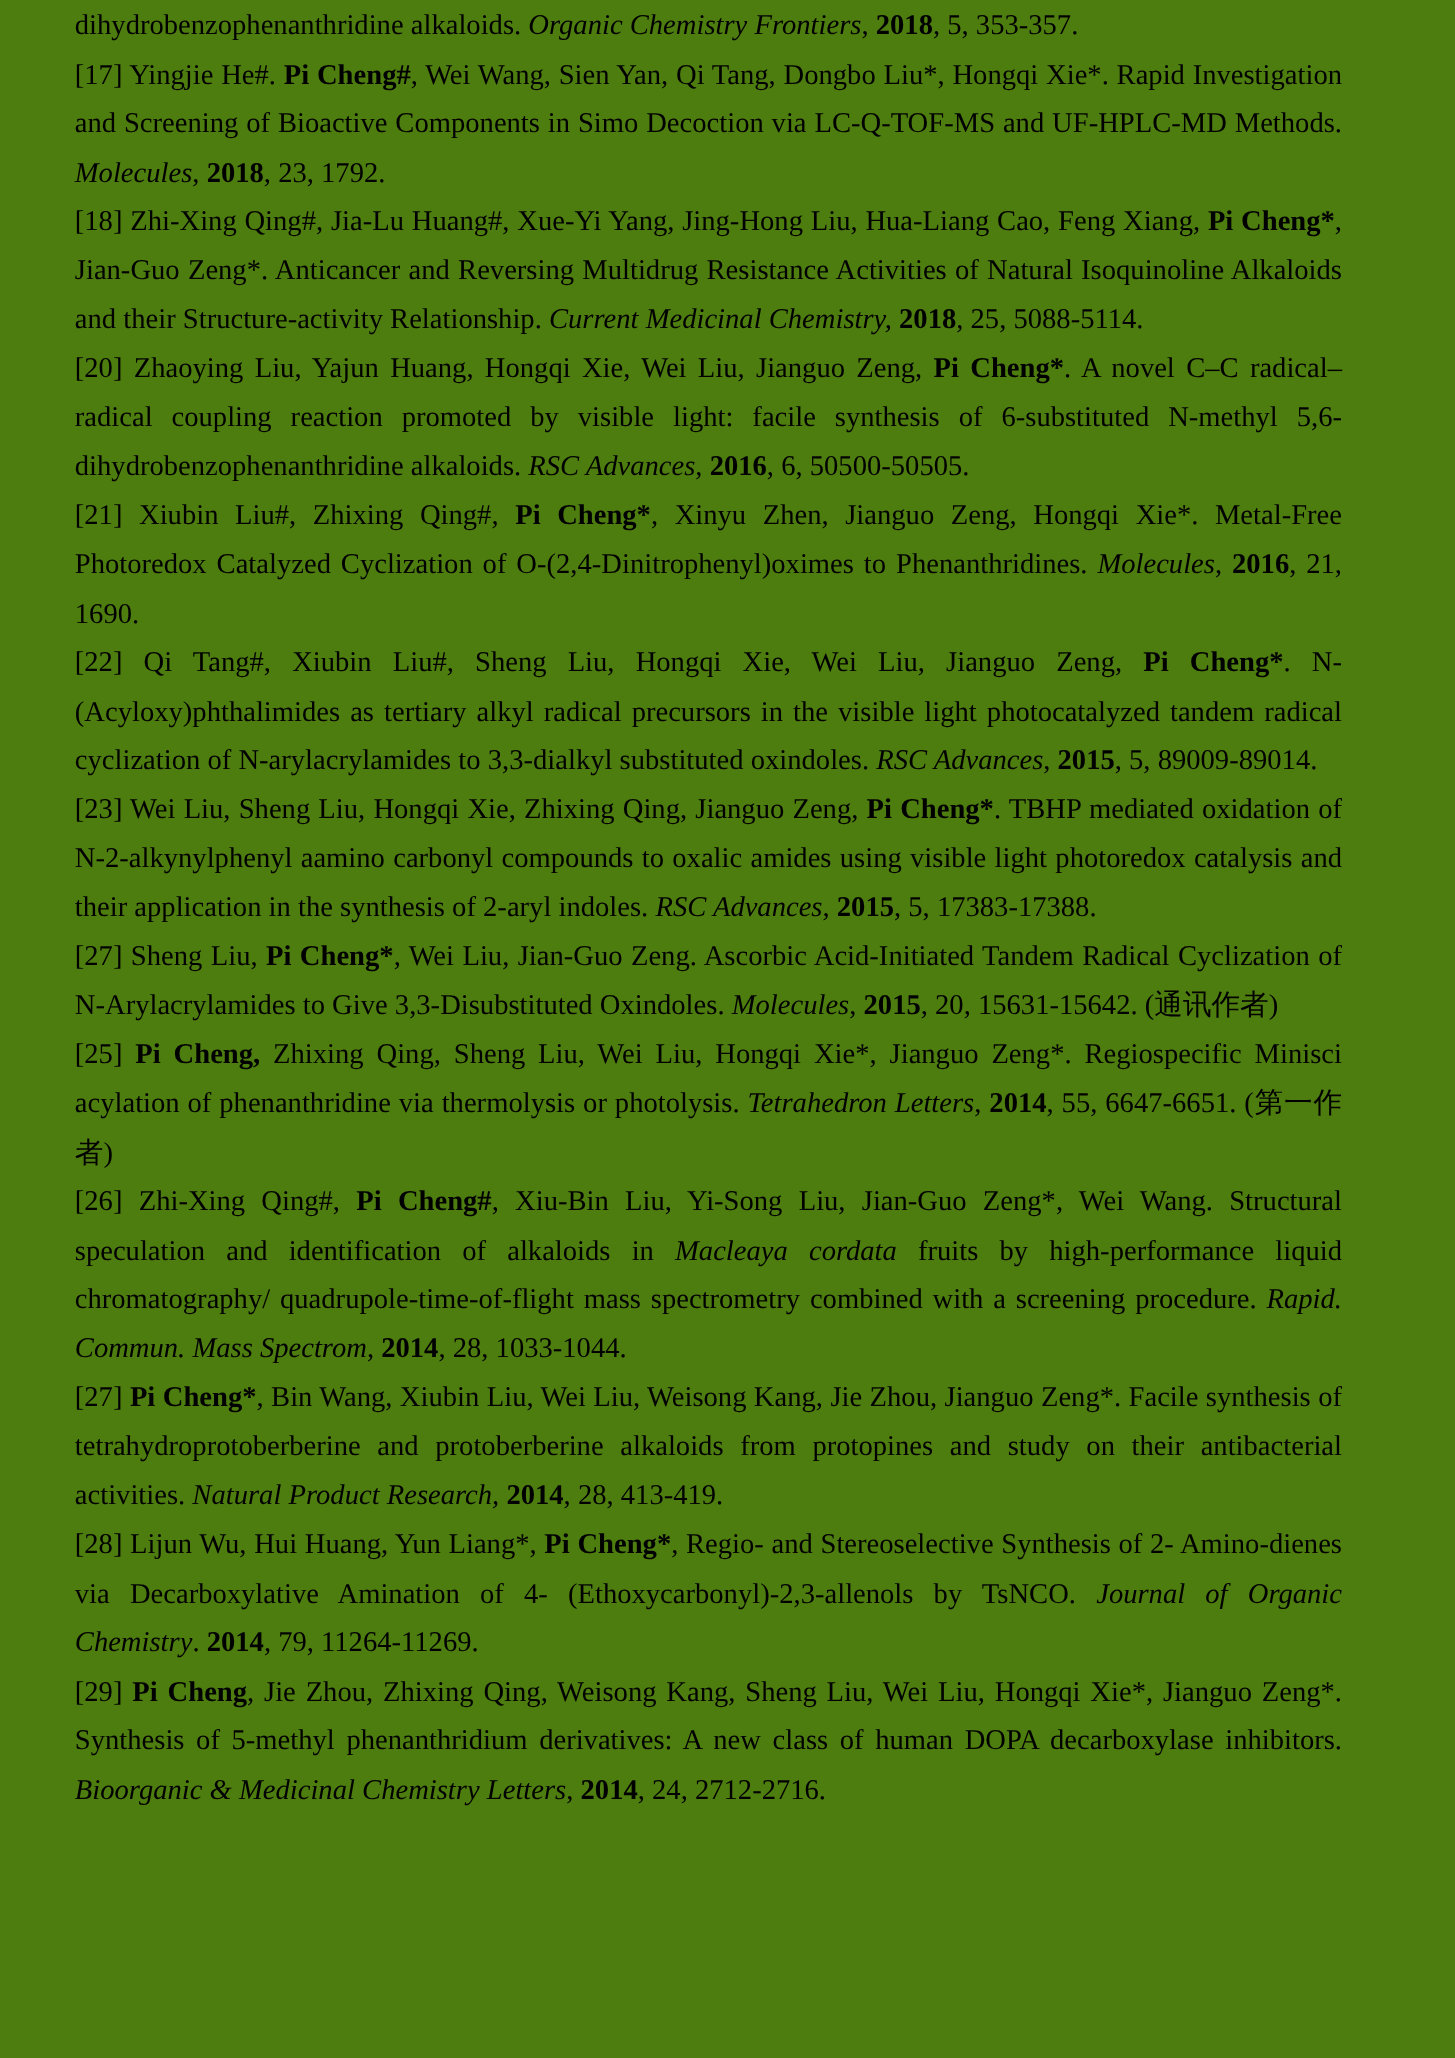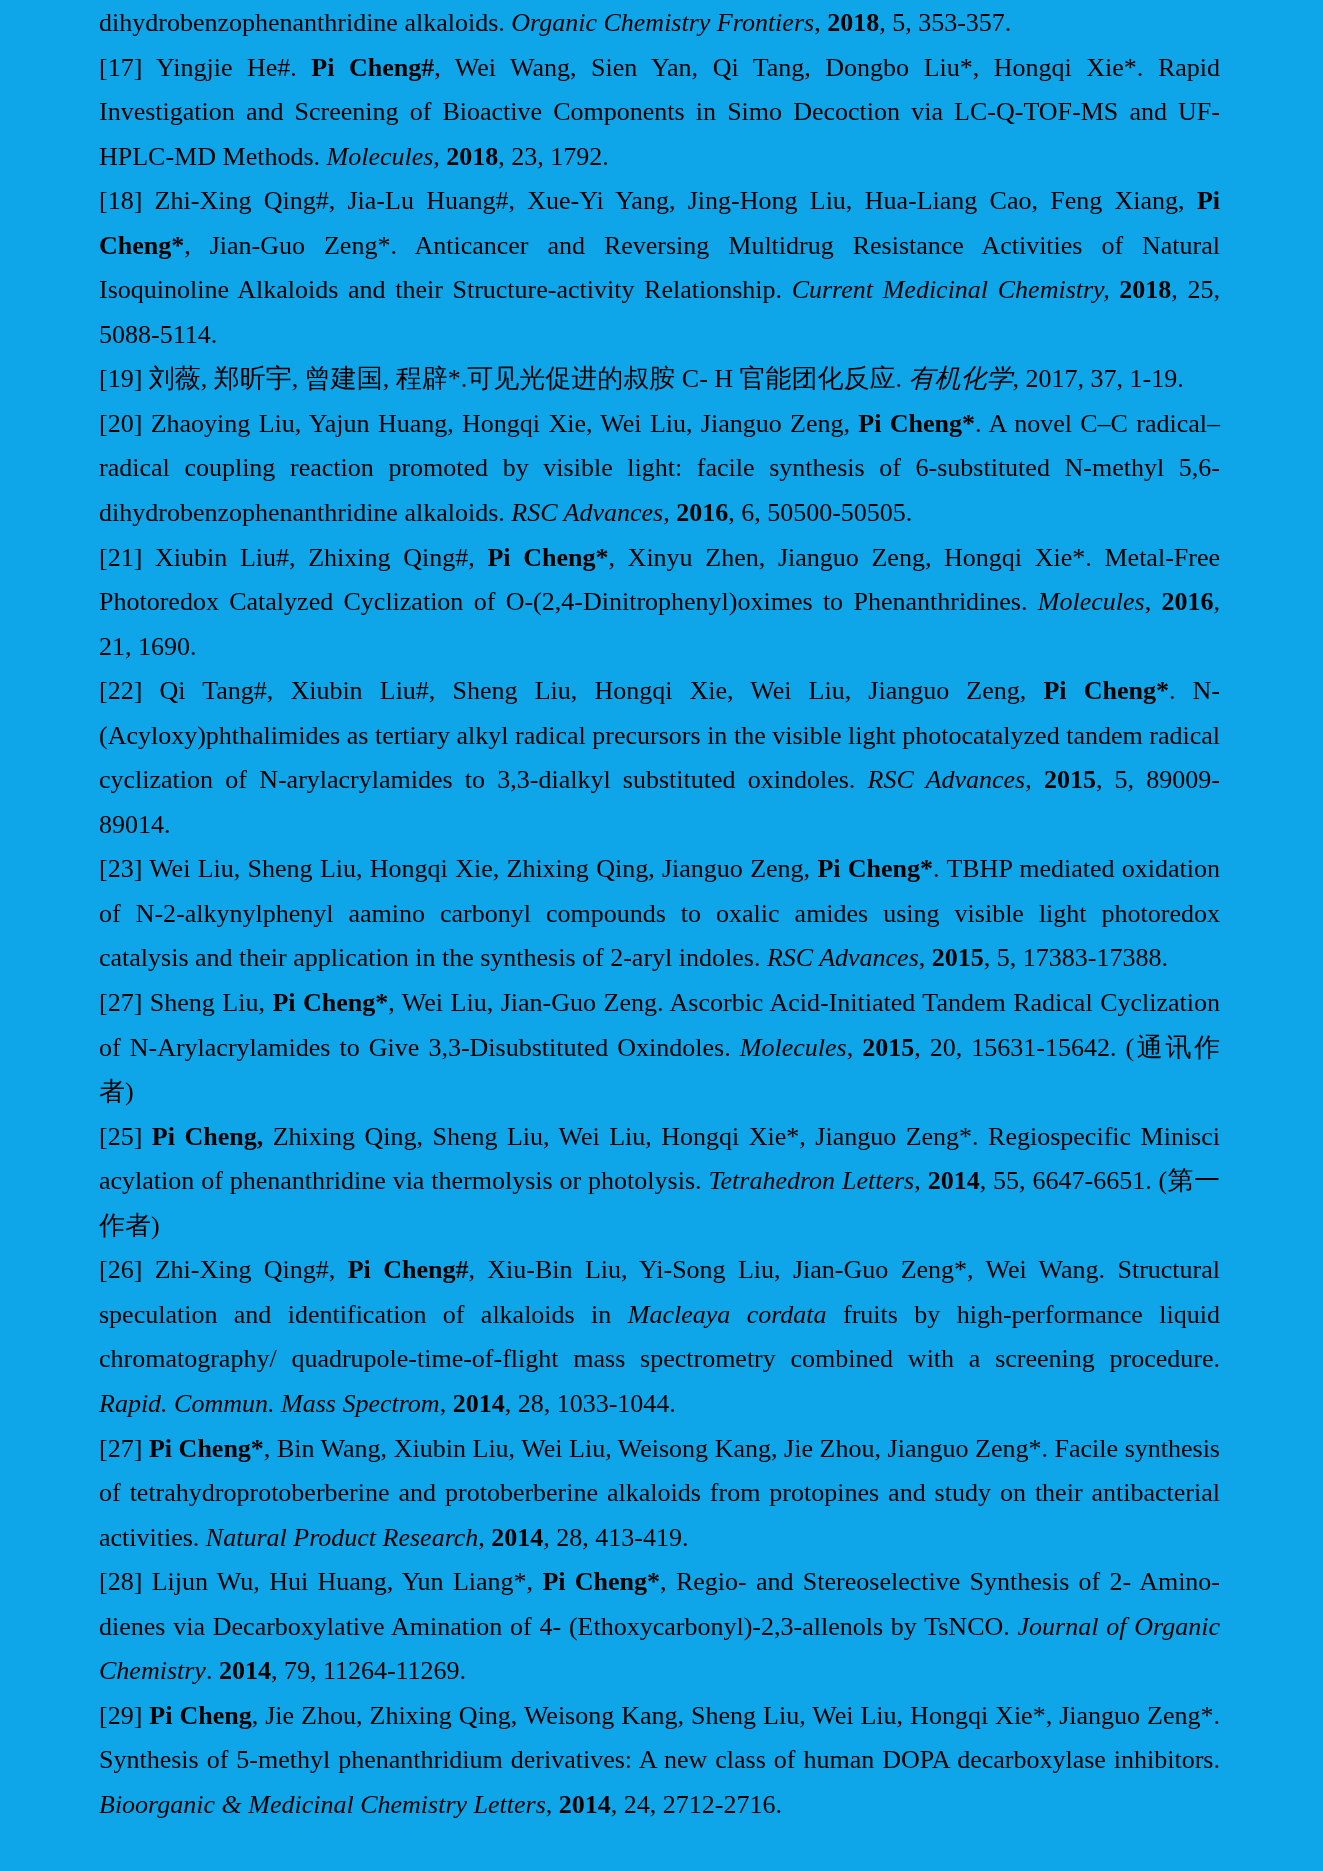--- a/index.html
+++ b/index.html
@@ -6,22 +6,22 @@
   body {
     width: 1323px;
     height: 1871px;
     background: #ffffff;
     overflow: hidden;
   }
   .page {
     box-sizing: border-box;
     width: 1323px;
     height: 1871px;
-    padding: 1px 103px 0 99px;
-    background: #0ea5e9;
+    padding: 1px 103px 0 68px;
+    background: #4d7c0f;
   }
   .ref {
     margin: 0;
     padding: 0;
     font-family: "Liberation Serif", "DejaVu Serif", serif;
     font-size: 26px;
     line-height: 44.55px;
     color: #000000;
     text-align: justify;
     text-justify: inter-word;
@@ -31,21 +31,20 @@
   .s-i { font-weight: normal; font-style: italic; }
 </style>
 </head>
 <body>
 
 <div class="page">
   <div>
       <p class="ref"><span class="s-n">dihydrobenzophenanthridine alkaloids. </span><span class="s-i">Organic Chemistry Frontiers</span><span class="s-n">, </span><span class="s-b">2018</span><span class="s-n">, 5, 353-357.</span></p>
       <p class="ref"><span class="s-n">[17] Yingjie He#. </span><span class="s-b">Pi Cheng#</span><span class="s-n">, Wei Wang, Sien Yan, Qi Tang, Dongbo Liu*, Hongqi Xie*. Rapid Investigation and Screening of Bioactive Components in Simo Decoction via LC-Q-TOF-MS and UF-HPLC-MD Methods. </span><span class="s-i">Molecules</span><span class="s-n">, </span><span class="s-b">2018</span><span class="s-n">, 23, 1792.</span></p>
       <p class="ref"><span class="s-n">[18] Zhi-Xing Qing#, Jia-Lu Huang#, Xue-Yi Yang, Jing-Hong Liu, Hua-Liang Cao, Feng Xiang, </span><span class="s-b">Pi Cheng*</span><span class="s-n">, Jian-Guo Zeng*. Anticancer and Reversing Multidrug Resistance Activities of Natural Isoquinoline Alkaloids and their Structure-activity Relationship. </span><span class="s-i">Current Medicinal Chemistry,</span><span class="s-n"> </span><span class="s-b">2018</span><span class="s-n">, 25, 5088-5114.</span></p>
-      <p class="ref"><span class="s-n">[19] 刘薇, 郑昕宇, 曾建国, 程辟*.可见光促进的叔胺 C- H 官能团化反应. </span><span class="s-i">有机化学</span><span class="s-n">, 2017, 37, 1-19.</span></p>
       <p class="ref"><span class="s-n">[20] Zhaoying Liu, Yajun Huang, Hongqi Xie, Wei Liu, Jianguo Zeng, </span><span class="s-b">Pi Cheng*</span><span class="s-n">. A novel C–C radical–radical coupling reaction promoted by visible light: facile synthesis of 6-substituted N-methyl 5,6-dihydrobenzophenanthridine alkaloids. </span><span class="s-i">RSC Advances</span><span class="s-n">, </span><span class="s-b">2016</span><span class="s-n">, 6, 50500-50505.</span></p>
       <p class="ref"><span class="s-n">[21] Xiubin Liu#, Zhixing Qing#, </span><span class="s-b">Pi Cheng*</span><span class="s-n">, Xinyu Zhen, Jianguo Zeng, Hongqi Xie*. Metal-Free Photoredox Catalyzed Cyclization of O-(2,4-Dinitrophenyl)oximes to Phenanthridines. </span><span class="s-i">Molecules</span><span class="s-n">, </span><span class="s-b">2016</span><span class="s-n">, 21, 1690.</span></p>
       <p class="ref"><span class="s-n">[22] Qi Tang#, Xiubin Liu#, Sheng Liu, Hongqi Xie, Wei Liu, Jianguo Zeng, </span><span class="s-b">Pi Cheng*</span><span class="s-n">. N-(Acyloxy)phthalimides as tertiary alkyl radical precursors in the visible light photocatalyzed tandem radical cyclization of N-arylacrylamides to 3,3-dialkyl substituted oxindoles. </span><span class="s-i">RSC Advances</span><span class="s-n">, </span><span class="s-b">2015</span><span class="s-n">, 5, 89009-89014.</span></p>
       <p class="ref"><span class="s-n">[23] Wei Liu, Sheng Liu, Hongqi Xie, Zhixing Qing, Jianguo Zeng, </span><span class="s-b">Pi Cheng*</span><span class="s-n">. TBHP mediated oxidation of N-2-alkynylphenyl aamino carbonyl compounds to oxalic amides using visible light photoredox catalysis and their application in the synthesis of 2-aryl indoles. </span><span class="s-i">RSC Advances</span><span class="s-n">, </span><span class="s-b">2015</span><span class="s-n">, 5, 17383-17388.</span></p>
       <p class="ref"><span class="s-n">[27] Sheng Liu, </span><span class="s-b">Pi Cheng*</span><span class="s-n">, Wei Liu, Jian-Guo Zeng. Ascorbic Acid-Initiated Tandem Radical Cyclization of N-Arylacrylamides to Give 3,3-Disubstituted Oxindoles. </span><span class="s-i">Molecules</span><span class="s-n">, </span><span class="s-b">2015</span><span class="s-n">, 20, 15631-15642. (通讯作者)</span></p>
       <p class="ref"><span class="s-n">[25] </span><span class="s-b">Pi Cheng,</span><span class="s-n"> Zhixing Qing, Sheng Liu, Wei Liu, Hongqi Xie*, Jianguo Zeng*. Regiospecific Minisci acylation of phenanthridine via thermolysis or photolysis. </span><span class="s-i">Tetrahedron Letters</span><span class="s-n">, </span><span class="s-b">2014</span><span class="s-n">, 55, 6647-6651. (第一作者)</span></p>
       <p class="ref"><span class="s-n">[26] Zhi-Xing Qing#, </span><span class="s-b">Pi Cheng#</span><span class="s-n">, Xiu-Bin Liu, Yi-Song Liu, Jian-Guo Zeng*, Wei Wang. Structural speculation and identification of alkaloids in </span><span class="s-i">Macleaya cordata</span><span class="s-n"> fruits by high-performance liquid chromatography/ quadrupole-time-of-flight mass spectrometry combined with a screening procedure. </span><span class="s-i">Rapid. Commun. Mass Spectrom</span><span class="s-n">, </span><span class="s-b">2014</span><span class="s-n">, 28, 1033-1044.</span></p>
       <p class="ref"><span class="s-n">[27] </span><span class="s-b">Pi Cheng*</span><span class="s-n">, Bin Wang, Xiubin Liu, Wei Liu, Weisong Kang, Jie Zhou, Jianguo Zeng*. Facile synthesis of tetrahydroprotoberberine and protoberberine alkaloids from protopines and study on their antibacterial activities. </span><span class="s-i">Natural Product Research,</span><span class="s-n"> </span><span class="s-b">2014</span><span class="s-n">, 28, 413-419.</span></p>
       <p class="ref"><span class="s-n">[28] Lijun Wu, Hui Huang, Yun Liang*, </span><span class="s-b">Pi Cheng*</span><span class="s-n">, Regio- and Stereoselective Synthesis of 2- Amino-dienes via Decarboxylative Amination of 4- (Ethoxycarbonyl)-2,3-allenols by TsNCO. </span><span class="s-i">Journal of Organic Chemistry</span><span class="s-n">. </span><span class="s-b">2014</span><span class="s-n">, 79, 11264-11269.</span></p>
       <p class="ref"><span class="s-n">[29] </span><span class="s-b">Pi Cheng</span><span class="s-n">, Jie Zhou, Zhixing Qing, Weisong Kang, Sheng Liu, Wei Liu, Hongqi Xie*, Jianguo Zeng*. Synthesis of 5-methyl phenanthridium derivatives: A new class of human DOPA decarboxylase inhibitors. </span><span class="s-i">Bioorganic &amp; Medicinal Chemistry Letters</span><span class="s-n">, </span><span class="s-b">2014</span><span class="s-n">, 24, 2712-2716.</span></p>

